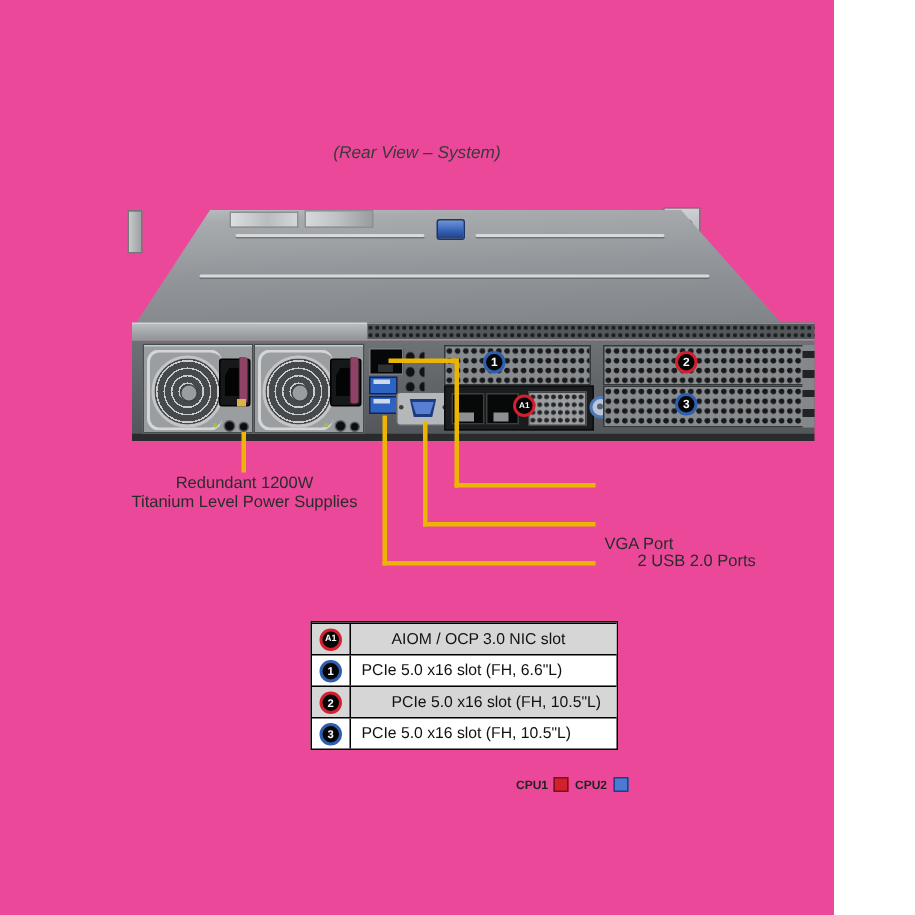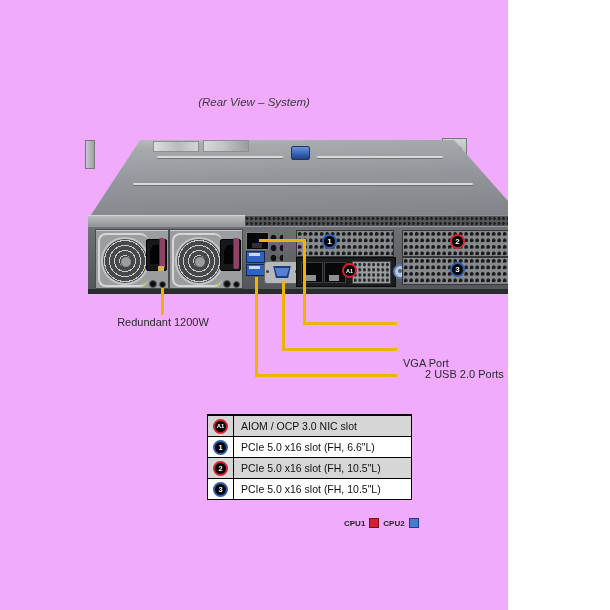--- a/index.html
+++ b/index.html
@@ -1,16 +1,16 @@
 <!DOCTYPE html>
 <html style="--callout: #ecb404; --cpu1: #d2202e; --cpu2: #2c5fb0;"><head>
 <meta charset="utf-8">
 <style>
   html,body{margin:0;padding:0;background:#fff;}
-  .stage{position:relative;width:508px;height:610px;background:#f0abfc;overflow:hidden;
+  .stage{position:relative;width:556px;height:610px;background:#ec4899;overflow:hidden;
          font-family:"Liberation Sans", sans-serif;color:#2b2b2b;}
   .abs{position:absolute;}
 
   
   .fig-title{left:0;right:0;top:96px;text-align:center;font-size:11.5px;font-style:italic;color:#3a3a3a;}
 
   
   .chassis{left:85px;top:136px;width:462px;height:158px;}
   .ear-l{left:0;top:4px;width:8px;height:27px;background:linear-gradient(90deg,#c7cacb,#9ea1a4);border:1px solid #74787b;}
   .ear-r{left:357px;top:2px;width:23px;height:27px;background:linear-gradient(180deg,#cfd2d4,#a7aaad);border:1px solid #74787b;}
@@ -99,21 +99,21 @@
   .bmc-h{left:303px;top:322px;width:94px;}
 
   .lbl{font-size:11px;color:#2b2b2b;white-space:nowrap;}
   .psu-lbl{left:83px;top:316px;width:160px;text-align:center;line-height:13px;}
   .bmc-lbl{left:403px;top:316px;} .vga-lbl{left:403px;top:342px;margin-top:15px;} .usb-lbl{left:425px;top:368px;}
 
   
   .stable{left:207px;top:414px;width:205px;border:1.5px solid #000;background:#fff;box-sizing:border-box;}
   .trow{display:grid;grid-template-columns:26px 1fr;height:20px;align-items:center;border-top:1px solid #000;}
   .trow.head{height:18px;border-top:none;}
-  .trow.alt{background:#d6d6d6;}
+  .trow.alt{background:#d6d6d6;gap:20px;}
   .bcell{display:flex;align-items:center;justify-content:center;height:100%;border-right:1px solid #000;box-sizing:border-box;}
   .dcell{padding-left:7px;font-size:10.5px;color:#111;white-space:nowrap;}
   .hcell{padding-left:7px;font-size:11px;font-weight:bold;color:#000;}
   .badge{width:15px;height:15px;border-radius:50%;background:#050505;color:#fff;display:flex;align-items:center;justify-content:center;
          font-size:7.5px;font-weight:bold;box-sizing:border-box;}
   .bg-red{border:2px solid var(--cpu1,#d2202e);}
   .bg-blue{border:2px solid var(--cpu2,#2c5fb0);}
   .badge.a1{font-size:6px;}
 
   
@@ -197,20 +197,21 @@
   <div class="abs cl v usb-v"></div>
   <div class="abs cl h usb-h"></div>
   <div class="abs cl v vga-v"></div>
   <div class="abs cl h vga-h"></div>
   <div class="abs cl h bmc-th"></div>
   <div class="abs cl v bmc-v"></div>
   <div class="abs cl h bmc-h"></div>
 
   <div class="abs lbl psu-lbl">
     <div>Redundant 1200W</div>
+    <div>Titanium Level Power Supplies</div>
   </div>
   <div class="abs lbl vga-lbl">VGA Port</div>
   <div class="abs lbl usb-lbl">2 USB 2.0 Ports</div>
 
   <div class="abs stable">
     <div class="trow alt">
       <div class="bcell">
           <span class="badge a1 bg-red">A1</span>
         </div>
       <div class="dcell">AIOM / OCP 3.0 NIC slot</div>

